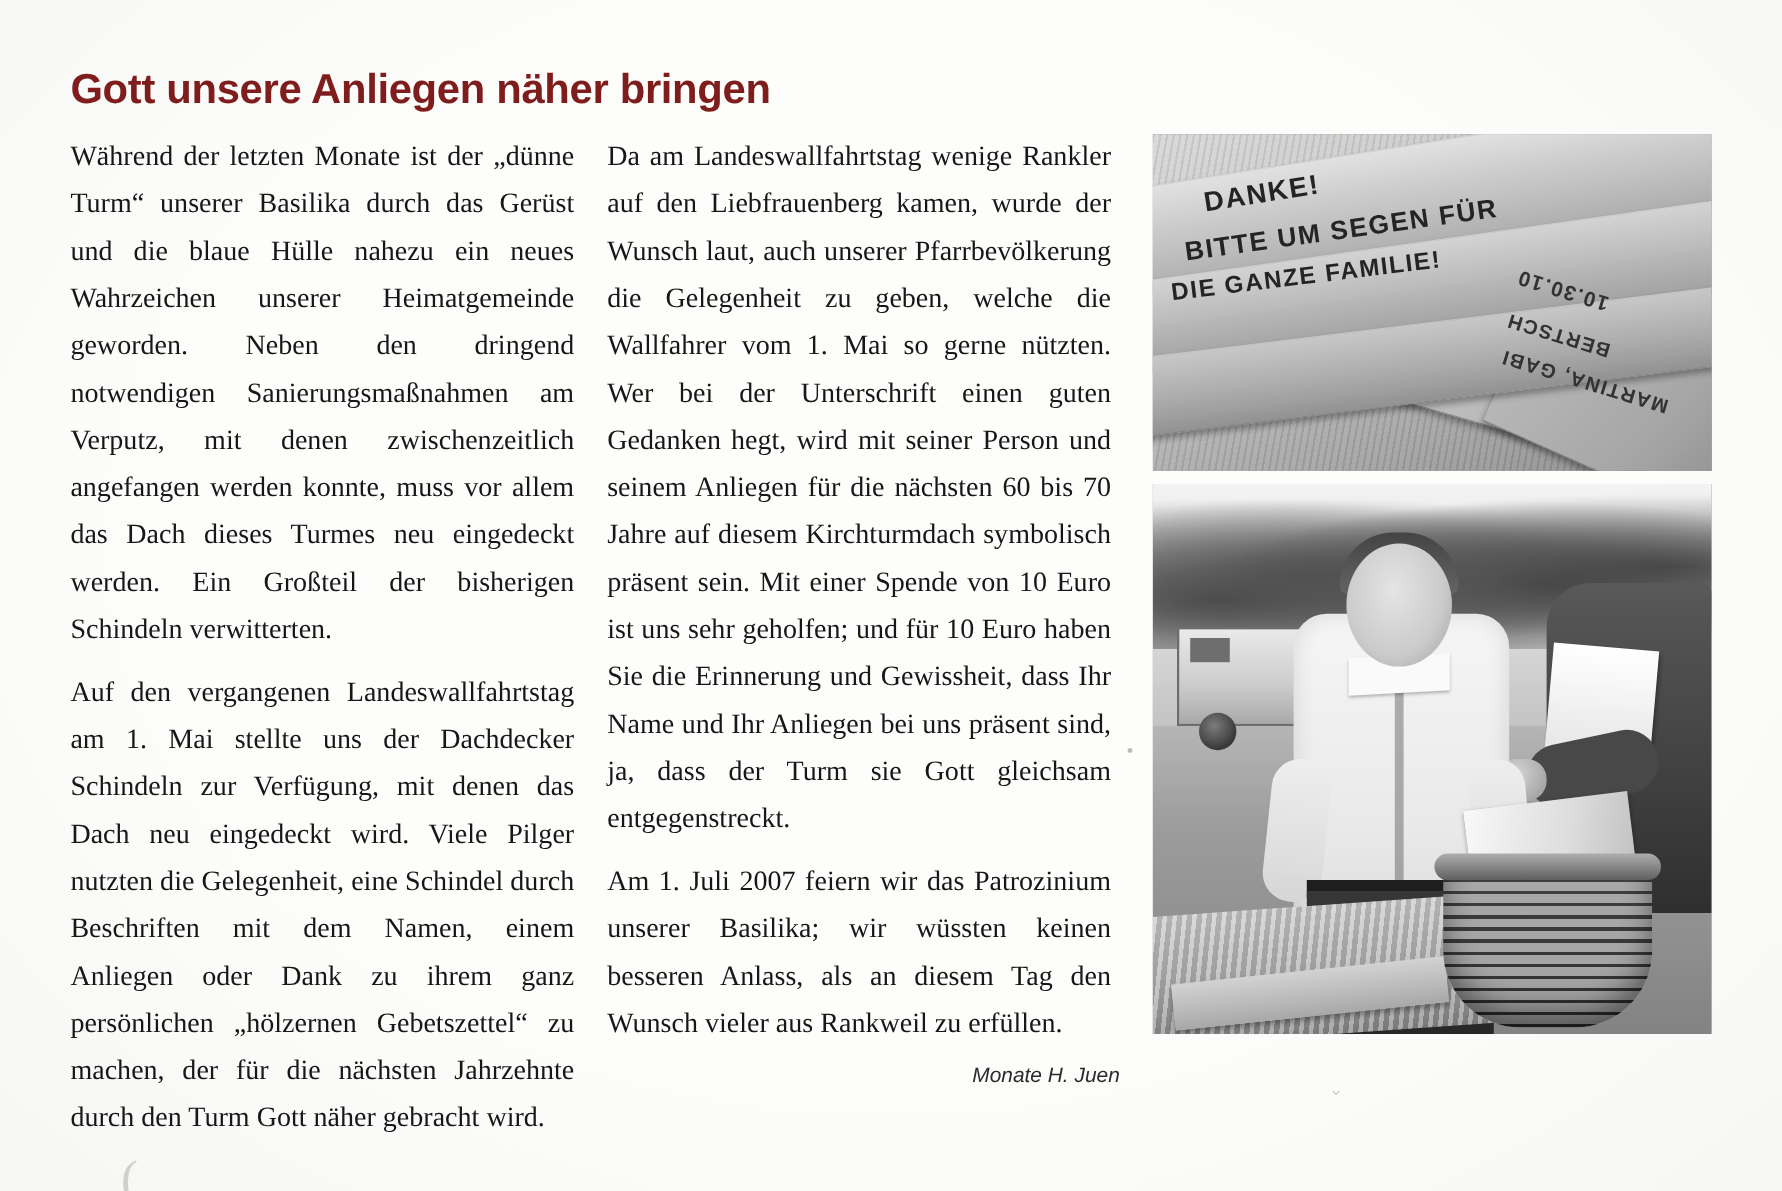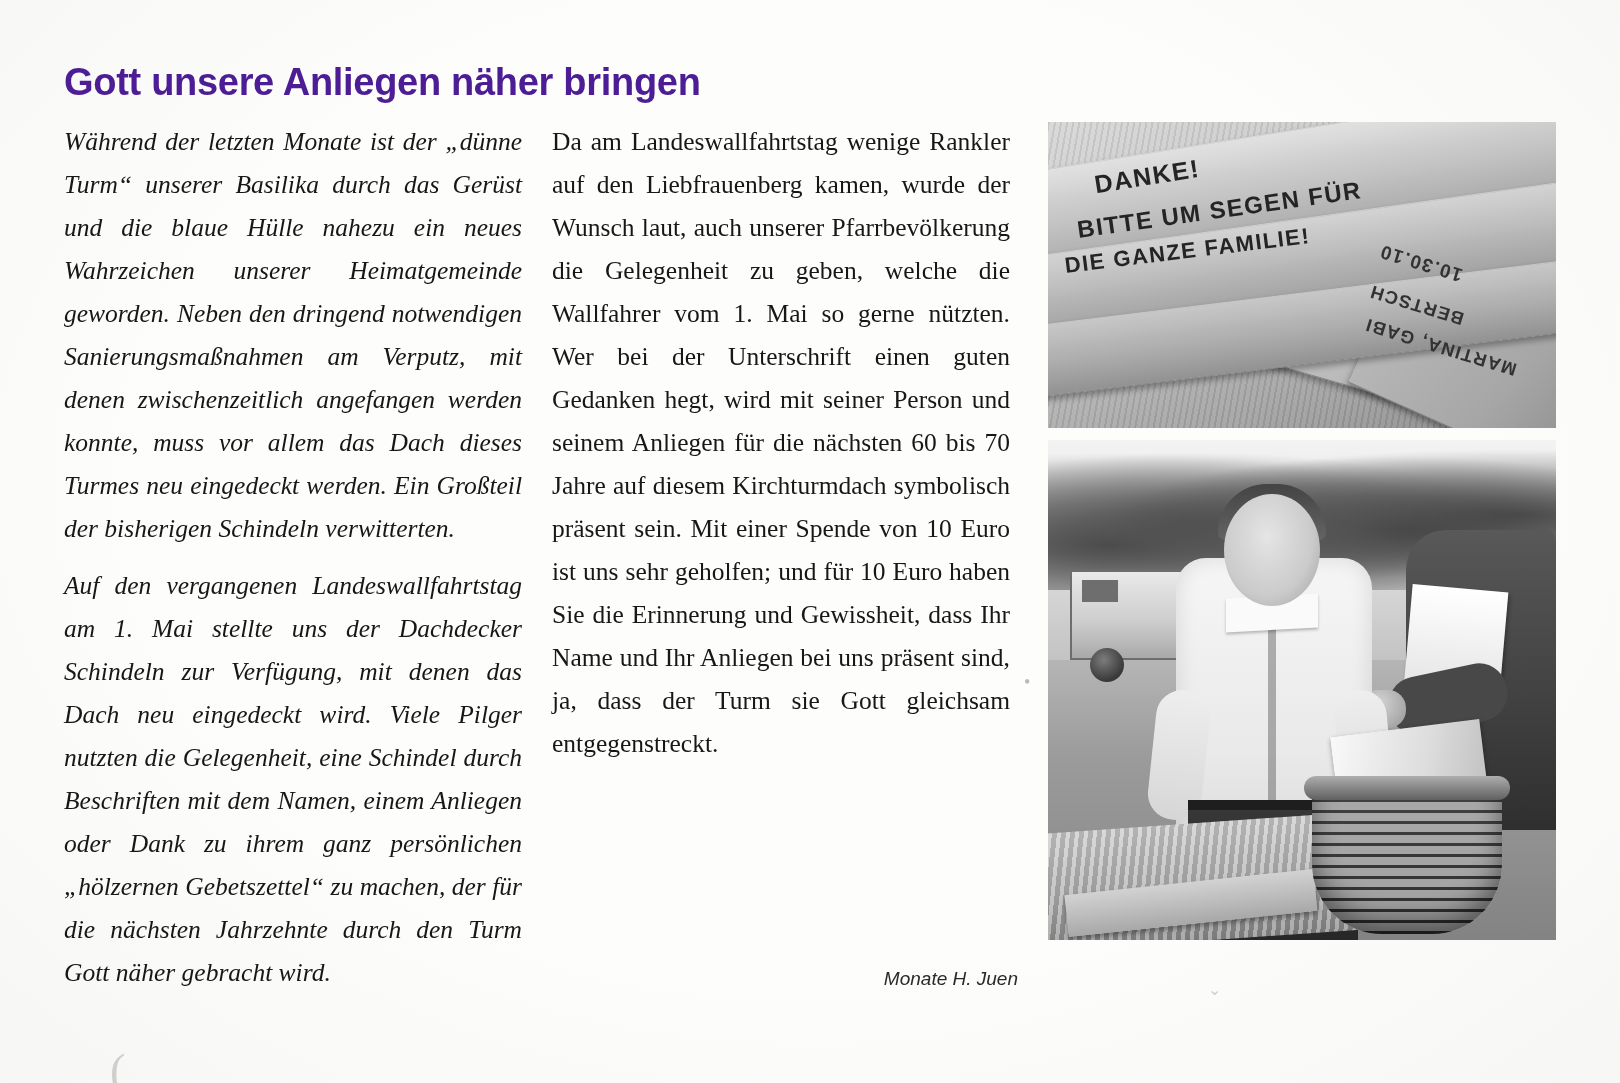--- a/index.html
+++ b/index.html
@@ -34,21 +34,21 @@
 
   .headline {
     position: absolute;
     left: 64px;
     top: 36px;
     width: 1100px;
     font-family: "Liberation Sans", sans-serif;
     font-weight: bold;
     font-size: 38px;
     letter-spacing: -0.3px;
-    color: #4c1d95;
+    color: #7f1d1d;
     line-height: 1.15;
   }
 
   .col {
     position: absolute;
     top: 120px;
     width: 458px;
     font-family: "Liberation Serif", serif;
     font-size: 25.5px;
     line-height: 43px;
@@ -56,21 +56,21 @@
     text-justify: inter-word;
     color: #171717;
     hyphens: manual;
   }
   .col p {
     margin: 0 0 14px 0;
   }
   .col p:last-child {
     margin-bottom: 8px;
   }
-  #col-left { left: 64px; font-style: italic; }
+  #col-left { left: 64px; }
   #col-right { left: 552px; }
 
   .byline {
     position: absolute;
     left: 560px;
     top: 968px;
     width: 458px;
     text-align: right;
     font-family: "Liberation Sans", sans-serif;
     font-style: italic;
@@ -388,20 +388,21 @@
 
   <h1 class="headline">Gott unsere Anliegen näher bringen</h1>
 
   <div class="col" id="col-left">
     <p>Während der letzten Monate ist der „dünne Turm“ unserer Basilika durch das Gerüst und die blaue Hülle nahezu ein neues Wahrzeichen unserer Heimatgemeinde geworden. Neben den dringend notwendigen Sanierungsmaßnahmen am Verputz, mit denen zwischenzeitlich angefangen werden konnte, muss vor allem das Dach dieses Turmes neu eingedeckt werden. Ein Großteil der bisherigen Schindeln verwitterten.</p>
     <p>Auf den vergangenen Landeswallfahrtstag am 1. Mai stellte uns der Dachdecker Schindeln zur Verfügung, mit denen das Dach neu eingedeckt wird. Viele Pilger nutzten die Gelegenheit, eine Schindel durch Beschriften mit dem Namen, einem Anliegen oder Dank zu ihrem ganz persönlichen „hölzernen Gebetszettel“ zu machen, der für die nächsten Jahrzehnte durch den Turm Gott näher gebracht wird.</p>
   </div>
 
   <div class="col" id="col-right">
     <p>Da am Landeswallfahrtstag wenige Rankler auf den Liebfrauenberg kamen, wurde der Wunsch laut, auch unserer Pfarrbevölkerung die Gelegenheit zu geben, welche die Wallfahrer vom 1. Mai so gerne nützten. Wer bei der Unterschrift einen guten Gedanken hegt, wird mit seiner Person und seinem Anliegen für die nächsten 60 bis 70 Jahre auf diesem Kirchturmdach symbolisch präsent sein. Mit einer Spende von 10 Euro ist uns sehr geholfen; und für 10 Euro haben Sie die Erinnerung und Gewissheit, dass Ihr Name und Ihr Anliegen bei uns präsent sind, ja, dass der Turm sie Gott gleichsam entgegenstreckt.</p>
+    <p>Am 1. Juli 2007 feiern wir das Patrozinium unserer Basilika; wir wüssten keinen besseren Anlass, als an diesem Tag den Wunsch vieler aus Rankweil zu erfüllen.</p>
   </div>
 
   <div class="byline">Monate H. Juen</div>
 
   <div class="photo" id="photo-shingles">
     <div class="wood-bg"></div>
     <div class="plank" id="plank-d"></div>
     <div class="plank" id="plank-e"></div>
     <div class="plank" id="plank-a"></div>
     <div class="plank" id="plank-b"></div>

